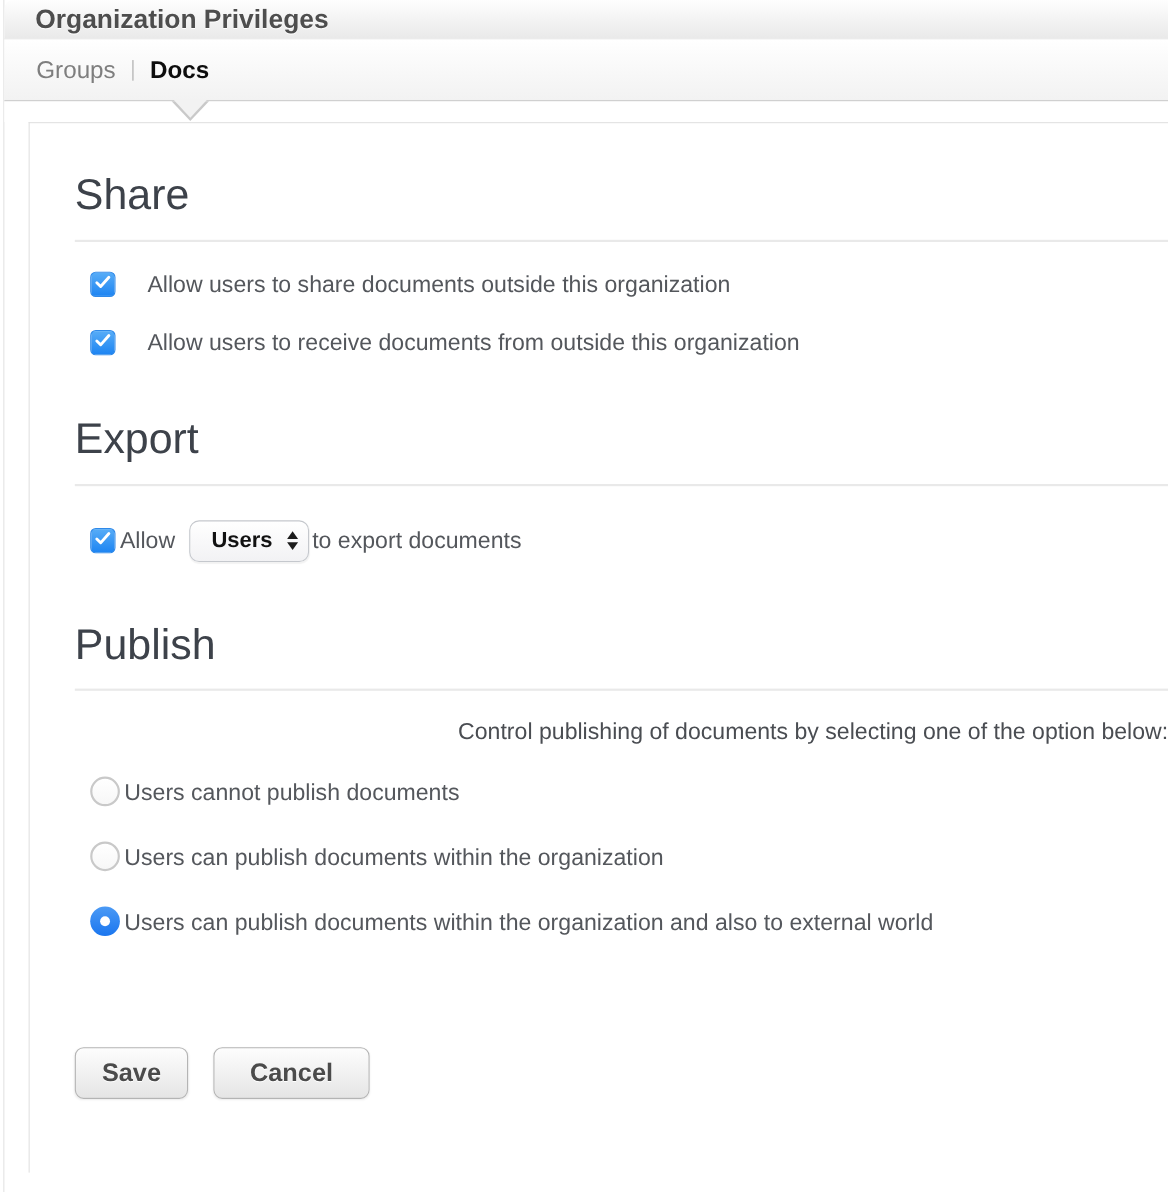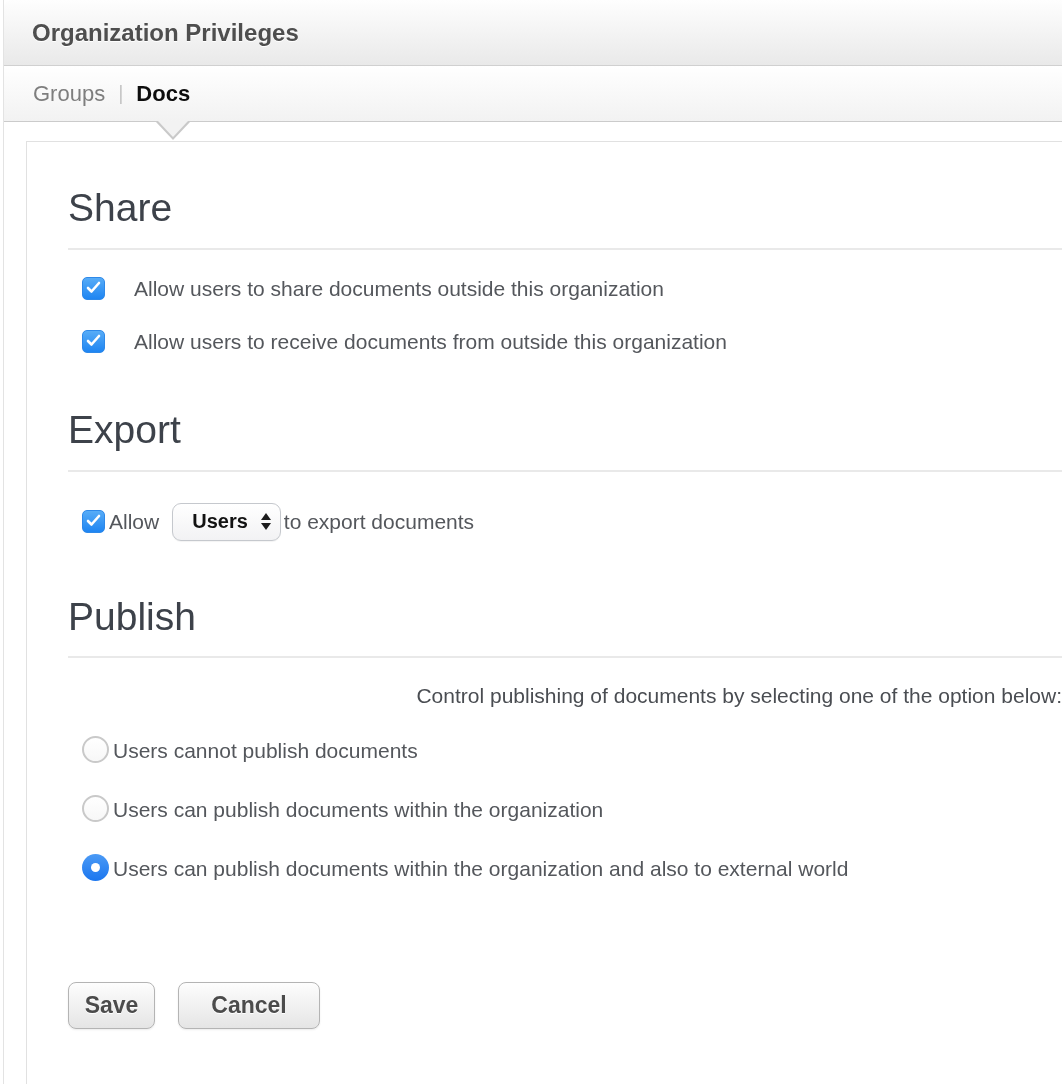--- a/index.html
+++ b/index.html
@@ -5,21 +5,21 @@
   html,body{margin:0;padding:0;}
   body{
     width:1062px;height:1084px;overflow:hidden;background:#fff;
     font-family:"Liberation Sans",sans-serif;
     -webkit-font-smoothing:antialiased;
   }
   .page{margin-left:3px;border-left:1px solid #e3e3e3;height:1084px;}
 
   
   .header{
-    height:66px;background:linear-gradient(#fefefe,#e9e9e9);
+    height:36px;background:linear-gradient(#fefefe,#e9e9e9);
     border-bottom:1px solid #d0d0d0;border-top-left-radius:8px;
     display:flex;align-items:center;padding-left:28px;box-sizing:border-box;
   }
   .header-title{font-size:24px;font-weight:bold;color:#4e4e4e;text-shadow:0 1px 0 #fff;}
 
   
   .tabbar{
     position:relative;height:56px;background:linear-gradient(#ffffff,#f2f2f2);
     border-bottom:1px solid #cbcbcb;display:flex;align-items:center;
     padding-left:29px;box-sizing:border-box;font-size:22px;
@@ -84,21 +84,21 @@
   .radio.on::after{content:"";position:absolute;left:9px;top:9px;width:9px;height:9px;border-radius:50%;background:#fff;}
   .radio-label{font-size:21px;color:#54575c;margin-left:4px;white-space:nowrap;}
 
   .actions{margin-top:101px;display:flex;}
   .btn{
     box-sizing:border-box;height:47px;display:flex;align-items:center;justify-content:center;
     font-size:23px;font-weight:bold;color:#4b4b4b;text-shadow:0 1px 0 #fff;
     background:linear-gradient(#fdfdfd,#e5e5e5);border:1px solid #b4b4b4;border-radius:8px;
     box-shadow:0 1px 2px rgba(0,0,0,0.08);cursor:pointer;
   }
-  .btn-save{width:87px;}
+  .btn-save{width:103px;}
   .btn-cancel{width:142px;margin-left:23px;}
 </style>
 </head>
 <body>
 
 <div class="page">
 
   <div class="header">
     <span class="header-title">Organization Privileges</span>
   </div>

